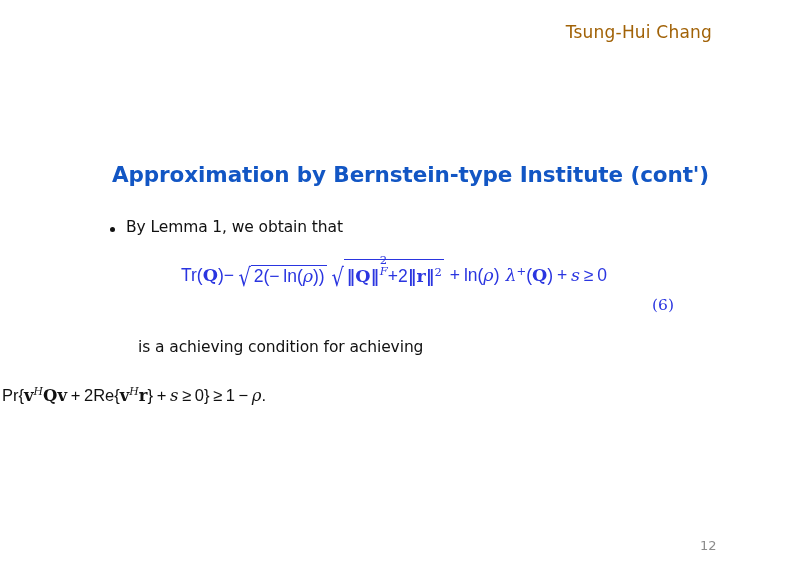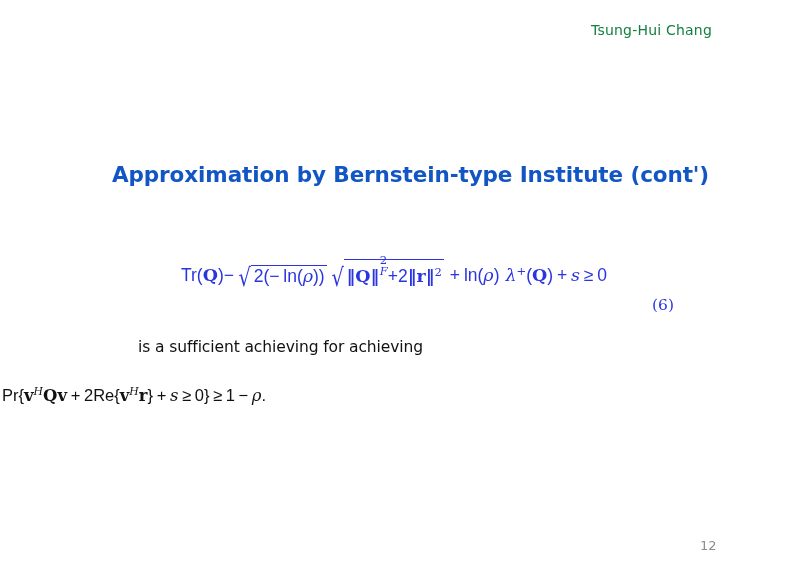--- a/index.html
+++ b/index.html
@@ -22,22 +22,22 @@
     inset: 0;
     background: #ffffff;
   }
 
   
   .header {
     position: absolute;
     top: 22px;
     right: 88px;
     font-family: "DejaVu Sans", sans-serif;
-    font-size: 14px;
-    color: #15803d;
+    font-size: 17px;
+    color: #a16207;
     letter-spacing: 0.2px;
     white-space: nowrap;
     margin-left: 8px;
   }
 
   
   .title {
     position: absolute;
     left: 112px;
     top: 162px;
@@ -216,30 +216,34 @@
 <body>
 
 <div class="slide">
 
   <div class="header">Tsung-Hui Chang</div>
 
   <div class="title">Approximation by Bernstein-type Institute (cont')</div>
 
   <div class="body-area">
 
+    <div class="bullet-row">
+      <span class="bullet-dot"></span>
+      <span class="bullet-text">By Lemma 1, we obtain that</span>
+    </div>
 
     <div class="eq1-wrap">
       <span class="math eq1">
         <span class="up">Tr</span><span class="up">(</span><span class="bf">Q</span><span class="up">)</span><span class="up">−</span><span class="rad"><span class="radsym">√</span><span class="radbody"><span class="up">2</span><span class="up">(</span><span class="up">−</span><span class="spc"></span><span class="up">ln</span><span class="up">(</span><span class="rho">ρ</span><span class="up">)</span><span class="up">)</span></span></span><span class="rad"><span class="radsym">√</span><span class="radbody"><span class="bf">‖Q‖</span><span class="supsub"><span class="s-top">2</span><span class="s-bot">F</span></span><span class="up">+</span><span class="up">2</span><span class="bf">‖r‖</span><sup class="sm">2</sup></span></span><span class="spc-wide"></span><span class="up">+</span><span class="spc"></span><span class="up">ln</span><span class="up">(</span><span class="rho">ρ</span><span class="up">)</span><span class="spc-wide"></span><span class="it">λ</span><sup class="sm">+</sup><span class="up">(</span><span class="bf">Q</span><span class="up">)</span><span class="spc"></span><span class="up">+</span><span class="spc"></span><span class="it">s</span><span class="spc"></span><span class="up">≥</span><span class="spc"></span><span class="up">0</span>
       </span>
     </div>
 
     <div class="eqnum">(6)</div>
 
-    <div class="subtext">is a sufficient achieving for achieving</div>
+    <div class="subtext">is a achieving condition for achieving</div>
 
     <div class="eq2-wrap">
       <span class="math eq2">
         <span class="up">Pr</span><span class="up">{</span><span class="bf">v</span><sup class="sm it">H</sup><span class="bf">Q</span><span class="bf">v</span><span class="spc"></span><span class="up">+</span><span class="spc"></span><span class="up">2</span><span class="up">Re</span><span class="up">{</span><span class="bf">v</span><sup class="sm it">H</sup><span class="bf">r</span><span class="up">}</span><span class="spc"></span><span class="up">+</span><span class="spc"></span><span class="it">s</span><span class="spc"></span><span class="up">≥</span><span class="spc"></span><span class="up">0</span><span class="up">}</span><span class="spc"></span><span class="up">≥</span><span class="spc"></span><span class="up">1</span><span class="spc"></span><span class="up">−</span><span class="spc"></span><span class="rho">ρ</span><span class="up">.</span>
       </span>
     </div>
 
   </div>
 
   <div class="footer-page">12</div>

